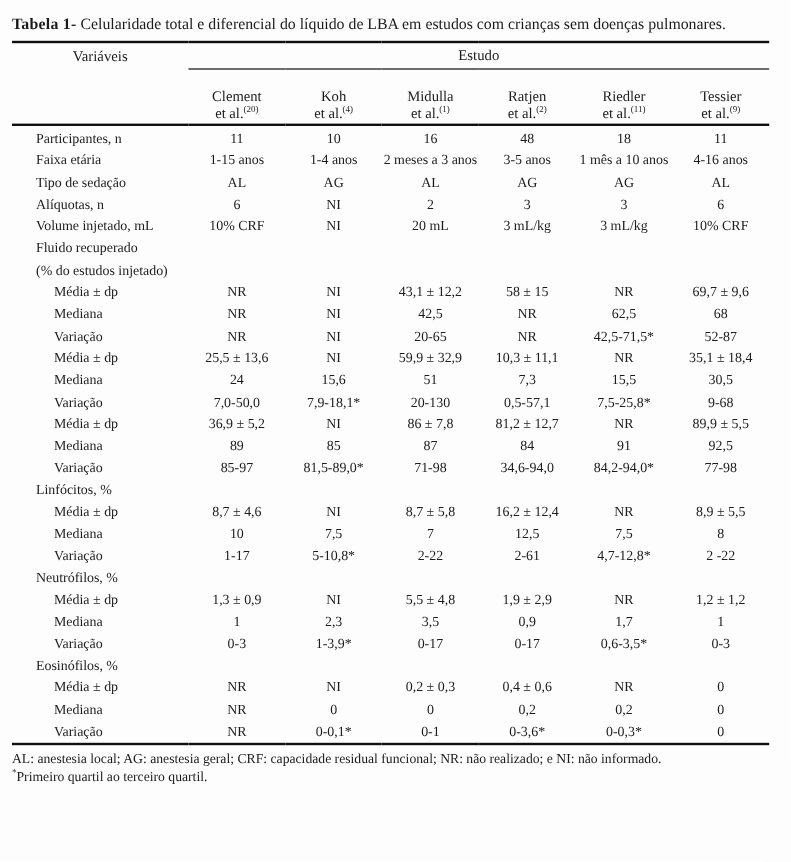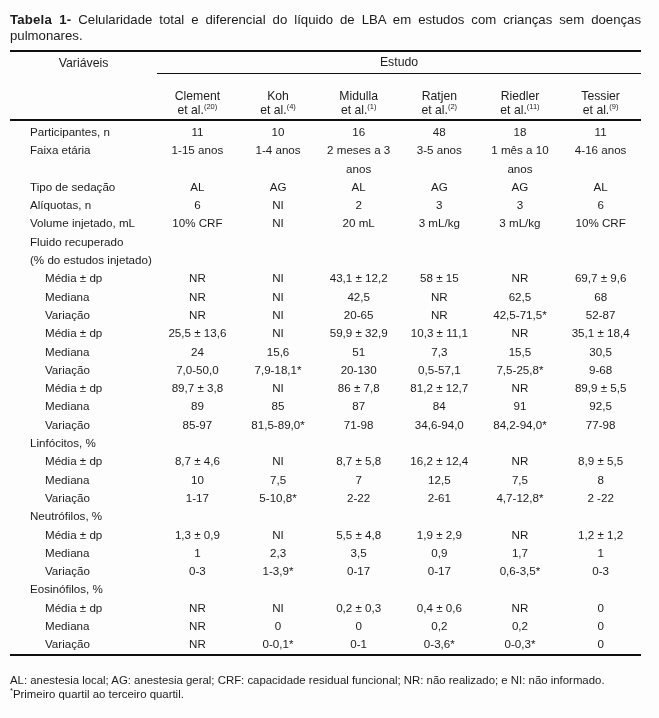--- a/index.html
+++ b/index.html
@@ -3,21 +3,21 @@
 <meta charset="utf-8">
 <style>
   html,body{margin:0;padding:0;background:#ffffff;}
   .page{
     position:relative;
     width:659px;height:718px;
     box-sizing:border-box;
     padding:12px 11px 0 10px;
     background:#fdfdfd;
     color:#1c1c1c;
-    font-family:Liberation Sans, sans-serif;
+    font-family:Liberation Serif, serif;
     overflow:hidden;
   }
   .caption{
     width:631px;
     font-size:13.2px;
     line-height:16px;
     text-align:justify;
     margin-bottom:6px;
     color:#1b1b1b;
   }
@@ -42,21 +42,21 @@
   tr.studies .sname{font-size:12.2px;line-height:14.5px;text-align:center;}
   tr.studies .setal{font-size:12.2px;line-height:14px;text-align:center;}
   tr.studies sup{font-size:7.5px;line-height:0;}
   tbody td{font-size:11.6px;line-height:18.3px;}
   tbody tr:first-child td{padding-top:2px;margin-top:43px;}
   td.lbl{text-align:left;padding-left:20px;}
   td.lbl.ind{padding-left:35px;margin-top:12px;}
   td.val{text-align:center;}
   .footnotes{
     width:638px;
-    margin-top:17px;
+    margin-top:5px;
     font-size:11.4px;
     line-height:14.5px;
     color:#1b1b1b;
   }
   .footnotes sup{font-size:7.5px;line-height:0;}
 </style>
 </head>
 <body>
 
 <div class="page">
@@ -242,21 +242,21 @@
           <td class="val">7,9-18,1*</td>
           <td class="val">20-130</td>
           <td class="val">0,5-57,1</td>
           <td class="val">7,5-25,8*</td>
           <td class="val">9-68</td>
         </tr>
         <tr>
           <td class="lbl ind">
             <div>Média ± dp</div>
           </td>
-          <td class="val">89,7 ± 3,8</td>
+          <td class="val">36,9 ± 5,2</td>
           <td class="val">NI</td>
           <td class="val">86 ± 7,8</td>
           <td class="val">81,2 ± 12,7</td>
           <td class="val">NR</td>
           <td class="val">89,9 ± 5,5</td>
         </tr>
         <tr>
           <td class="lbl ind">
             <div>Mediana</div>
           </td>

